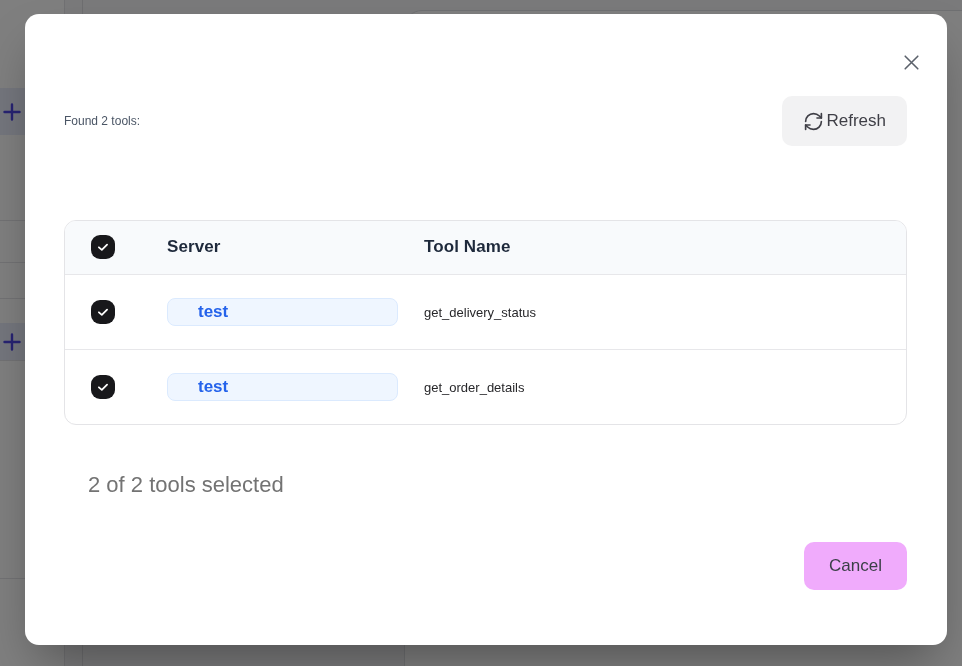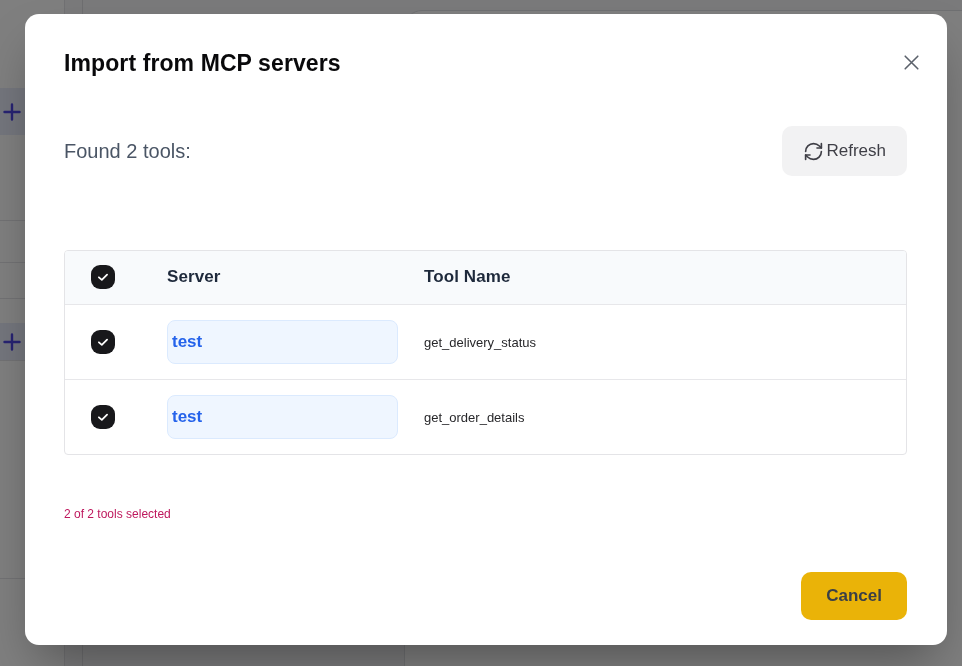--- a/index.html
+++ b/index.html
@@ -67,34 +67,34 @@
     width: 24px; height: 24px;
     background: none; border: none; cursor: pointer;
     display: flex; align-items: center; justify-content: center;
     color: #5b616b;
   }
 
   .found-row {
     margin-top: 48px; height: 50px;
     display: flex; align-items: center; justify-content: space-between;
   }
-  .found-text { font-size: 20px; color: #4a5565; }
+  .found-text { font-size: 12px; color: #4a5565; }
   .refresh-btn {
     height: 50px; padding: 0 21px;
     display: inline-flex; align-items: center; gap: 2px;
     background: #f2f2f3; color: #3f3f46;
     border: none; border-radius: 10px; cursor: pointer;
     font-family: inherit; font-size: 17px;
   }
 
   
   .tools-table {
     margin-top: 74px;
     width: 843px;
-    border: 1px solid #e4e4e7; border-radius: 4px;
+    border: 1px solid #e4e4e7; border-radius: 12px;
     overflow: hidden;
     background: #fff;
   }
   table { width: 100%; border-collapse: collapse; }
   col.c-check { width: 102px; }
   col.c-server { width: 257px; }
   thead tr { height: 53px; background: #f8fafc; }
   tbody tr { height: 75px; border-top: 1px solid #e7e7ea; }
   th {
     text-align: left; font-size: 17px; font-weight: 600;
@@ -102,38 +102,38 @@
   }
   td { vertical-align: middle; }
   .cell-check { padding-left: 26px; }
   .checkbox {
     width: 24px; height: 24px; border-radius: 9px;
     background: #18181b; border: none; cursor: pointer;
     display: flex; align-items: center; justify-content: center;
     padding: 0;
   }
   .server-badge {
-    width: 231px; height: 44px;
+    width: 231px; height: 28px;
     background: #eff6ff; border: 1px solid #dbeafe; border-radius: 8px;
-    display: flex; align-items: center; padding-left: 4px;
+    display: flex; align-items: center; padding-left: 30px;
     font-size: 17px; font-weight: 700; color: #2563eb;
   }
   .tool-name { font-size: 13px; color: #27272a; }
 
-  .summary { margin-top: 47px; font-size: 12px; color: #be185d; line-height: 25px; }
+  .summary { margin-top: 47px; font-size: 22px; color: #737373; line-height: 25px; margin-left: 24px; }
 
   .footer {
     margin-top: 45px;
     display: flex; justify-content: flex-end; gap: 15px;
   }
   .btn {
     height: 48px; border: none; border-radius: 10px; cursor: pointer;
     font-family: inherit; font-size: 17px; padding: 0 25px;
   }
-  .btn-cancel { background: #eab308; color: #3a3f47; font-weight: bold; }
+  .btn-cancel { background: #f0abfc; color: #3a3f47; }
   .btn-import { background: #cdced3; color: #15171b; }
 
   svg { display: block; }
 </style>
 </head>
 <body>
 
 <div class="app-bg">
   <div class="bg-panel"></div>
   <div class="bg-sidebar"></div>
@@ -150,21 +150,20 @@
   </svg>
   <svg class="bg-plus p2" viewBox="0 0 18 18" width="18" height="18">
     <path d="M9 1.5 V16.5 M1.5 9 H16.5" stroke="currentColor" stroke-width="2.4" stroke-linecap="round"></path>
   </svg>
 </div>
 
 <div class="overlay"></div>
 
 <div class="modal">
 
-  <h1 class="modal-title">Import from MCP servers</h1>
 
   <button class="close-btn">
     <svg width="21" height="21" viewBox="0 0 20 20">
       <path d="M4 4 L16 16 M16 4 L4 16" stroke="currentColor" stroke-width="1.5" stroke-linecap="round"></path>
     </svg>
   </button>
 
   <div class="found-row">
     <span class="found-text">Found 2 tools:</span>
     <button class="refresh-btn">

